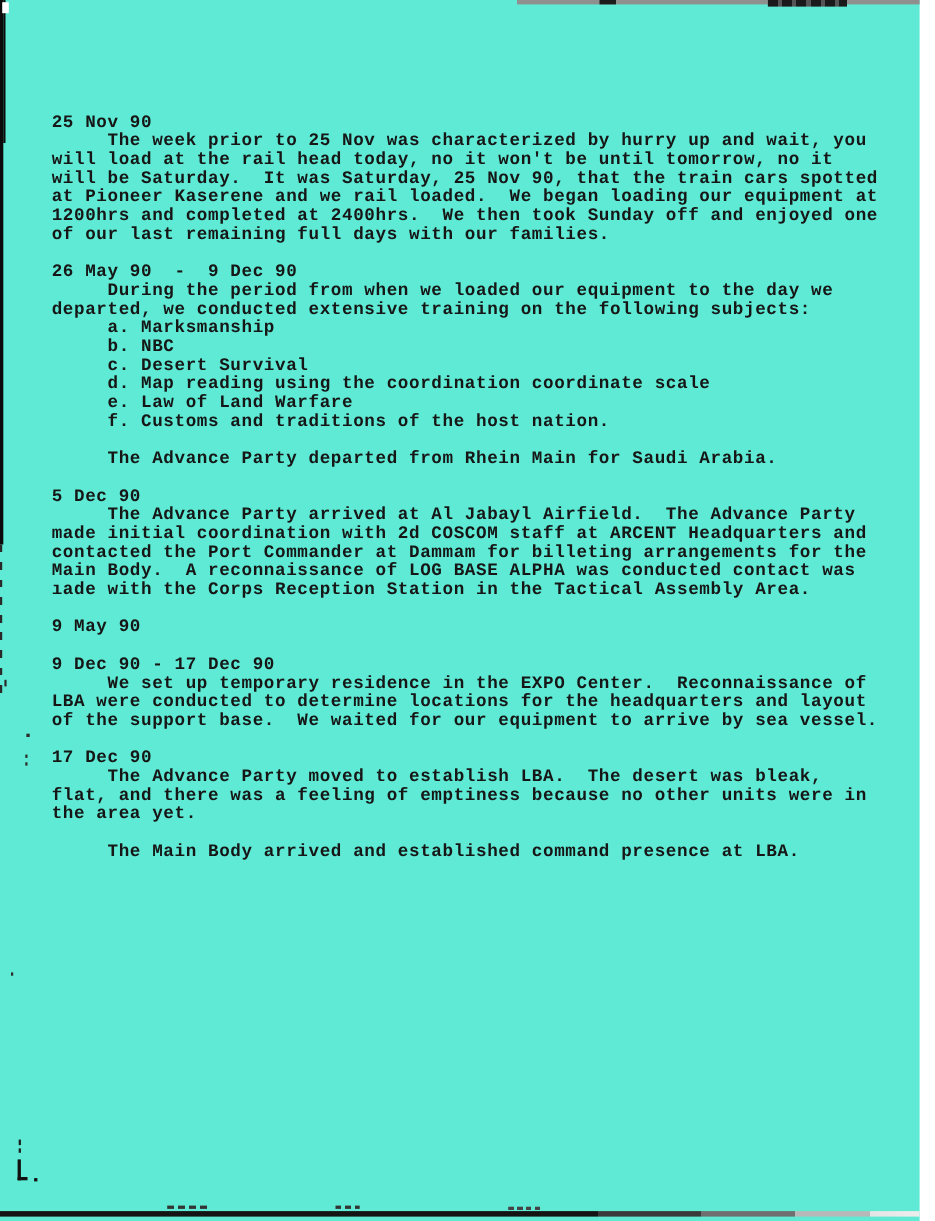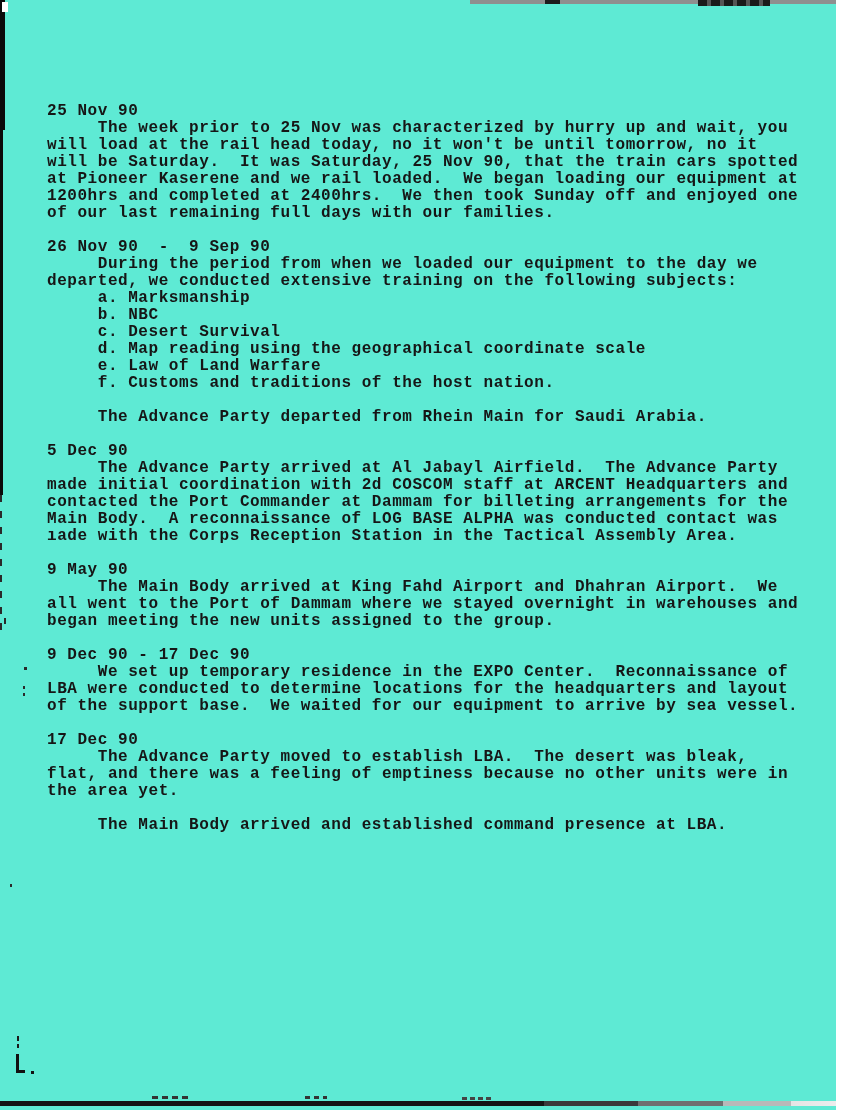--- a/index.html
+++ b/index.html
@@ -103,50 +103,47 @@
       <div class="heading">25 Nov 90</div>
       <div class="body">     The week prior to 25 Nov was characterized by hurry up and wait, you
 will load at the rail head today, no it won't be until tomorrow, no it
 will be Saturday.  It was Saturday, 25 Nov 90, that the train cars spotted
 at Pioneer Kaserene and we rail loaded.  We began loading our equipment at
 1200hrs and completed at 2400hrs.  We then took Sunday off and enjoyed one
 of our last remaining full days with our families.</div>
     </section>
 
     <section class="entry">
-      <div class="heading">26 Nov 90  -  9 Sep 90</div>
+      <div class="heading">26 May 90  -  9 Dec 90</div>
       <div class="body">     During the period from when we loaded our equipment to the day we
 departed, we conducted extensive training on the following subjects:
      a. Marksmanship
      b. NBC
      c. Desert Survival
-     d. Map reading using the geographical coordinate scale
+     d. Map reading using the coordination coordinate scale
      e. Law of Land Warfare
      f. Customs and traditions of the host nation.</div>
     </section>
 
     <section class="entry">
       <div class="body">     The Advance Party departed from Rhein Main for Saudi Arabia.</div>
     </section>
 
     <section class="entry">
       <div class="heading">5 Dec 90</div>
       <div class="body">     The Advance Party arrived at Al Jabayl Airfield.  The Advance Party
 made initial coordination with 2d COSCOM staff at ARCENT Headquarters and
 contacted the Port Commander at Dammam for billeting arrangements for the
 Main Body.  A reconnaissance of LOG BASE ALPHA was conducted contact was
 ıade with the Corps Reception Station in the Tactical Assembly Area.</div>
     </section>
 
 
     <section class="entry">
       <div class="heading">9 May 90</div>
-      <div class="body">     The Main Body arrived at King Fahd Airport and Dhahran Airport.  We
-all went to the Port of Dammam where we stayed overnight in warehouses and
-began meeting the new units assigned to the group.</div>
     </section>
 
     <section class="entry">
       <div class="heading">9 Dec 90 - 17 Dec 90</div>
       <div class="body">     We set up temporary residence in the EXPO Center.  Reconnaissance of
 LBA were conducted to determine locations for the headquarters and layout
 of the support base.  We waited for our equipment to arrive by sea vessel.</div>
     </section>
 
     <section class="entry">

